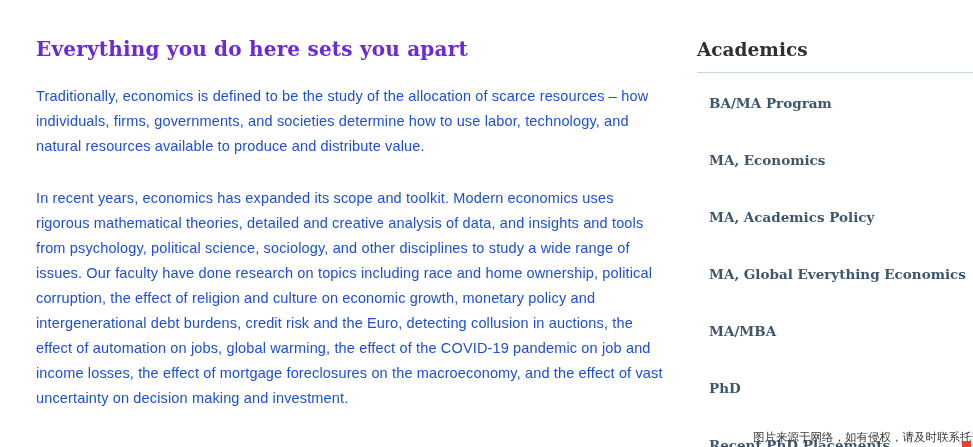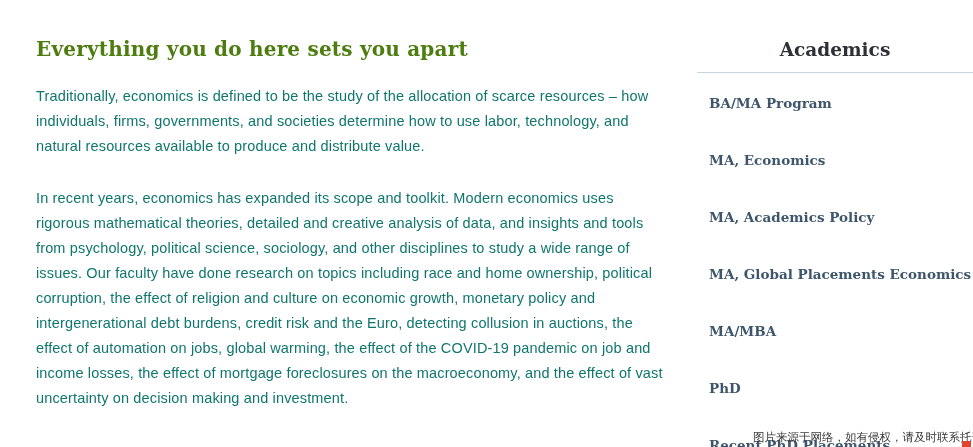--- a/index.html
+++ b/index.html
@@ -19,47 +19,46 @@
     top: 36px;
     width: 630px;
   }
   .main h1 {
     margin: 0;
     font-family: "DejaVu Serif", serif;
     font-weight: bold;
     font-size: 20px;
     line-height: 26px;
     letter-spacing: 0.2px;
-    color: #4d7c0f;
+    color: #6d28d9;
   }
   .main p {
     margin: 0;
     font-size: 14.5px;
     line-height: 25px;
     letter-spacing: 0.15px;
-    color: #0f766e;
+    color: #1d4ed8;
   }
   .main p.first { margin-top: 22px; }
   .main p.second { margin-top: 27px; }
 
   
   .sidebar {
     position: absolute;
     left: 697px;
     top: 38px;
     right: 0;
   }
   .sidebar h2 {
     margin: 0;
     font-family: "DejaVu Serif", serif;
     font-weight: bold;
     font-size: 18.5px;
     line-height: 24px;
     color: #2d3136;
-    text-align: center;
   }
   .sidebar .divider {
     margin-top: 10px;
     height: 1px;
     background: #c2d9e2;
   }
   .sidebar ul {
     list-style: none;
     margin: 0;
     padding: 0;
@@ -107,21 +106,21 @@
   <p class="second">In recent years, economics has expanded its scope and toolkit. Modern economics uses rigorous mathematical theories, detailed and creative analysis of data, and insights and tools from psychology, political science, sociology, and other disciplines to study a wide range of issues. Our faculty have done research on topics including race and home ownership, political corruption, the effect of religion and culture on economic growth, monetary policy and intergenerational debt burdens, credit risk and the Euro, detecting collusion in auctions, the effect of automation on jobs, global warming, the effect of the COVID-19 pandemic on job and income losses, the effect of mortgage foreclosures on the macroeconomy, and the effect of vast uncertainty on decision making and investment.</p>
 </div>
 
 <div class="sidebar">
   <h2>Academics</h2>
   <div class="divider"></div>
   <ul>
     <li><a>BA/MA Program</a></li>
     <li><a>MA, Economics</a></li>
     <li><a>MA, Academics Policy</a></li>
-    <li><a>MA, Global Placements Economics</a></li>
+    <li><a>MA, Global Everything Economics</a></li>
     <li><a>MA/MBA</a></li>
     <li><a>PhD</a></li>
     <li><a>Recent PhD Placements</a></li>
     <li><a>Courses</a></li>
   </ul>
 </div>
 
 <div class="watermark">图片来源于网络，如有侵权，请及时联系托普仕留学删除</div>
 <div class="red-mark"></div>
 

